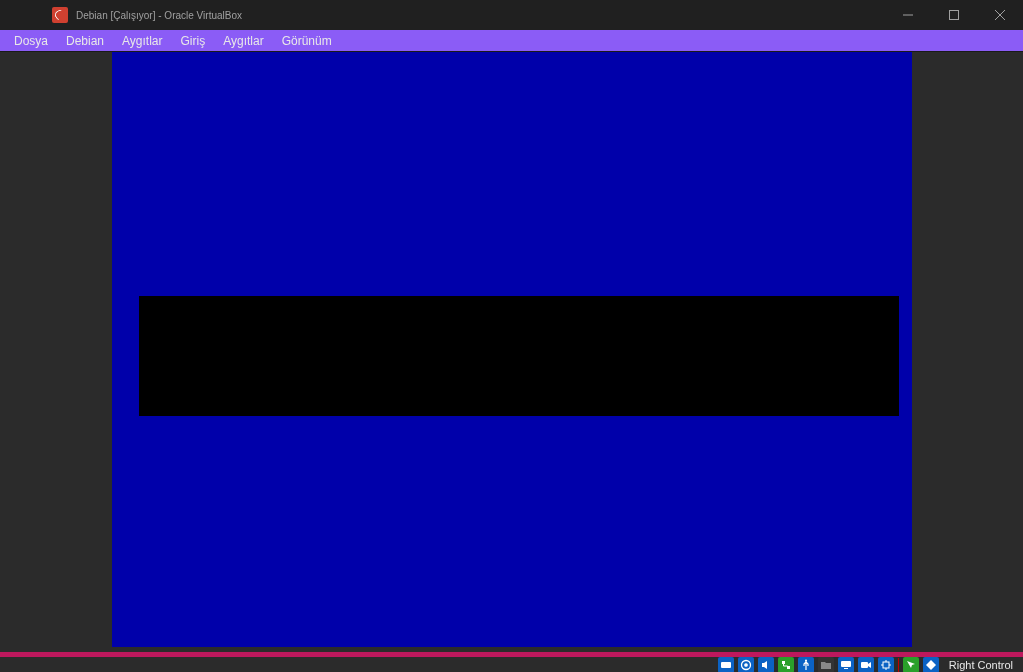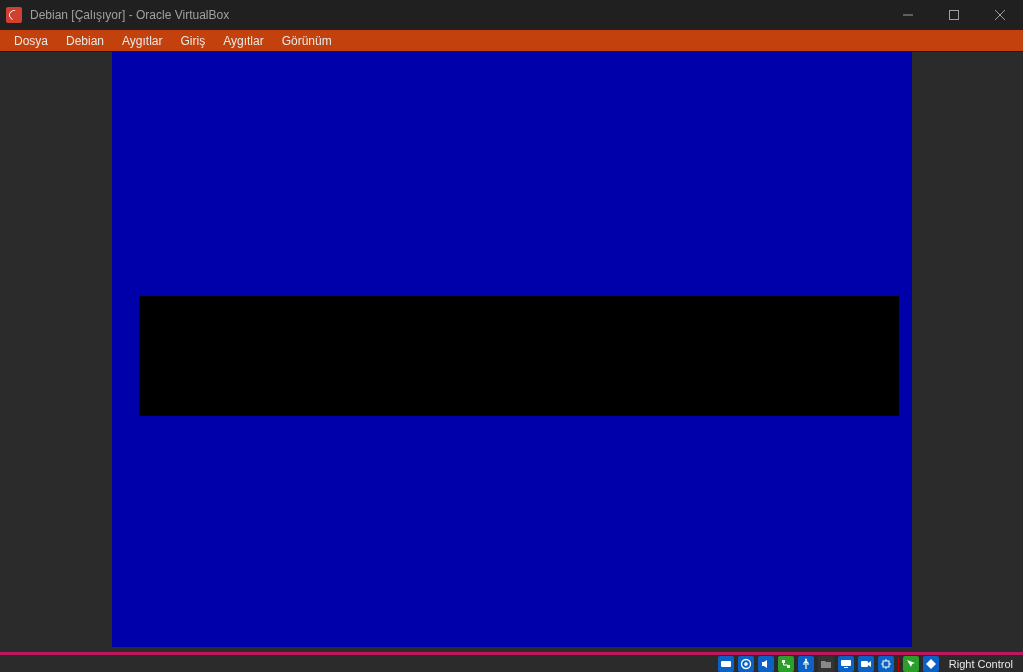--- a/index.html
+++ b/index.html
@@ -6,21 +6,22 @@
   html, body { width: 1023px; height: 672px; overflow: hidden; font-family: "Segoe UI", Tahoma, sans-serif; background: #202020; }
   
   
   .titlebar {
     height: 30px;
     background: #202020;
     display: flex;
     align-items: center;
     padding-left: 6px;
     color: #a0a0a0;
-    font-size: 12px;
+    font-size: 10px;
+    margin-left: 46px;
   }
   .titlebar .app-icon {
     width: 16px; height: 16px;
     background: #d04030;
     border-radius: 2px;
     margin-right: 8px;
     position: relative;
     overflow: hidden;
   }
   .titlebar .app-icon::after {
@@ -38,21 +39,21 @@
   .win-btn {
     width: 46px; height: 30px;
     display: flex; align-items: center; justify-content: center;
     color: #a0a0a0;
   }
   .win-btn svg { width: 10px; height: 10px; stroke: currentColor; stroke-width: 1; fill: none; }
 
   
   .menubar {
     height: 22px;
-    background: #c2410c;
+    background: #8b5cf6;
     display: flex;
     align-items: center;
     padding: 0 6px;
     gap: 2px;
     color: #e8e8e8;
     font-size: 12px;
     border-bottom: 1px solid #1a1a1a;
   }
   .menubar .menu-item { padding: 2px 8px; }
 
@@ -143,21 +144,21 @@
   .statusbar {
     height: 20px;
     background: #2b2b2b;
     display: flex;
     align-items: center;
     justify-content: flex-end;
     padding: 0 4px;
     gap: 4px;
     color: #e8e8e8;
     font-size: 11px;
-    border-top: 3px solid #be185d;
+    border-top: 5px solid #be185d;
   }
   .sb-icon {
     width: 16px; height: 16px;
     display: inline-flex;
     align-items: center;
     justify-content: center;
     font-size: 11px;
     border-radius: 2px;
   }
   .sb-sep {

